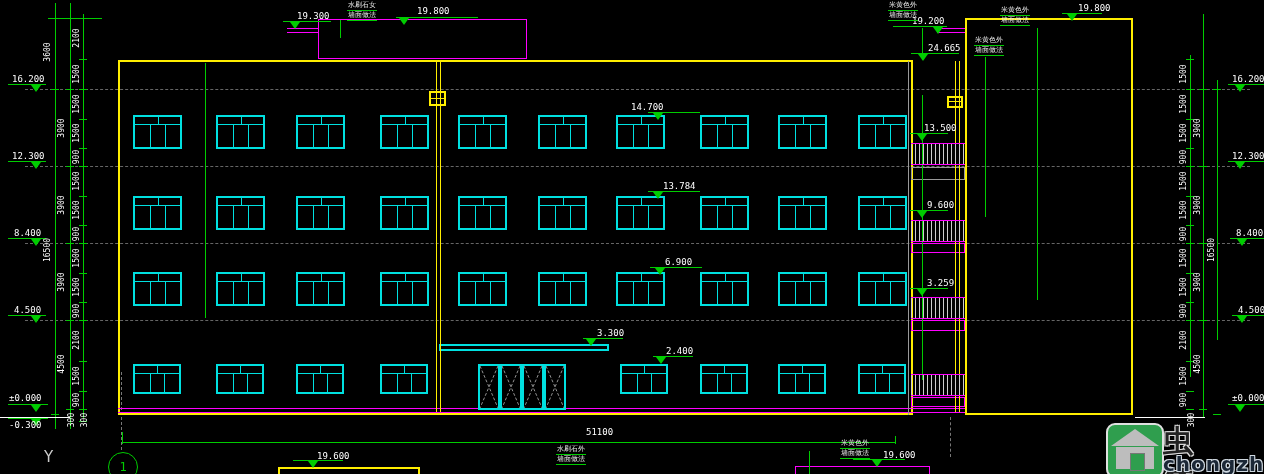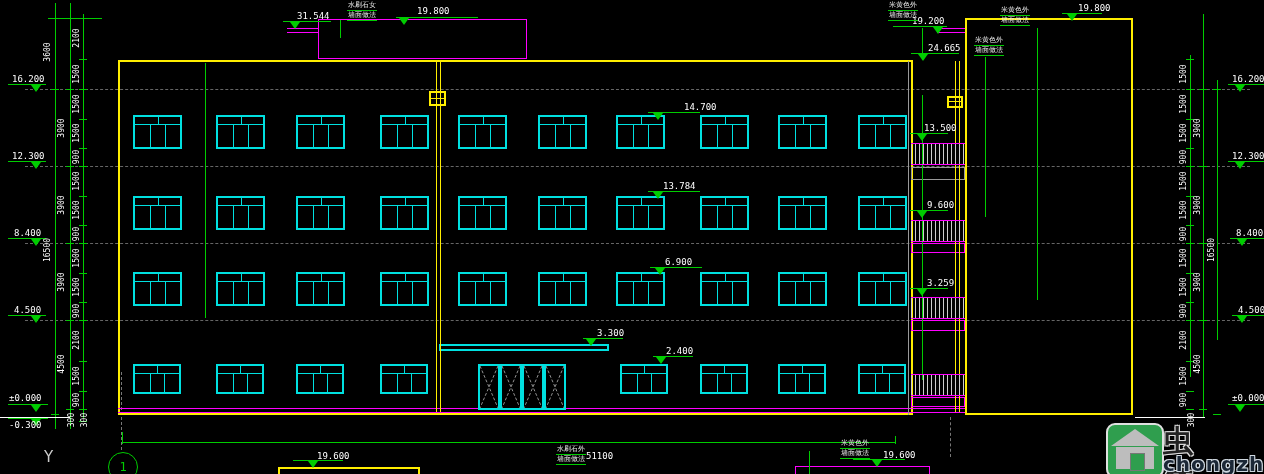--- a/index.html
+++ b/index.html
@@ -5,21 +5,21 @@
   html,body{margin:0;padding:0;background:#000;}
   #stage{position:relative;width:1264px;height:474px;background:#000;overflow:hidden;
          font-family:"DejaVu Sans",sans-serif;}
   .abs{position:absolute;}
   .num{font:9px "DejaVu Sans Mono",monospace;color:#fff;white-space:nowrap;}
   .vnum{font:8px "DejaVu Sans Mono",monospace;color:#fff;white-space:nowrap;
         width:40px;height:12px;text-align:center;transform:rotate(-90deg);}
   .note{font:7px "DejaVu Sans",sans-serif;color:#eee;text-align:center;line-height:9px;white-space:nowrap;}
   .note span{display:block;border-bottom:1px solid #0c0;padding:0 1px;}
   .ylabel{left:44px;top:448px;color:#ccc;font:15px "DejaVu Sans",sans-serif;}
-  .dimtotal{left:586px;top:427px;font:9px "DejaVu Sans Mono",monospace;color:#fff;margin-top:24px;}
+  .dimtotal{left:586px;top:427px;font:9px "DejaVu Sans Mono",monospace;color:#fff;}
   .bubble{border:1px solid #0c0;border-radius:50%;color:#0c0;
           font:12px "DejaVu Sans Mono",monospace;display:flex;align-items:center;justify-content:center;}
   .watermark{left:0;top:0;z-index:10;}
   .wm-logo{left:1106px;top:423px;width:54px;height:51px;background:#2f9e4e;
            border:2px solid #e0e0e0;border-radius:9px;}
   .wm-roof{position:absolute;left:3px;top:4px;width:0;height:0;
            border-left:24px solid transparent;border-right:24px solid transparent;
            border-bottom:17px solid #bdbdbd;}
   .wm-body{position:absolute;left:8px;top:22px;width:38px;height:22px;background:#bdbdbd;}
   .wm-door{position:absolute;left:22px;top:28px;width:13px;height:16px;background:#2f9e4e;border:1px solid #777;}
@@ -407,21 +407,21 @@
     <div class="abs" style="left: 1237px; top: 239px; width: 0px; height: 0px; border-left: 5px solid transparent; border-right: 5px solid transparent; border-top: 7px solid rgb(0, 204, 0);"></div>
     <div class="abs num" style="left: 1236px; top: 228px;">8.400</div>
     <div class="abs" style="left: 1232px; top: 315px; width: 32px; height: 1px; background: rgb(0, 204, 0);"></div>
     <div class="abs" style="left: 1237px; top: 316px; width: 0px; height: 0px; border-left: 5px solid transparent; border-right: 5px solid transparent; border-top: 7px solid rgb(0, 204, 0);"></div>
     <div class="abs num" style="left: 1238px; top: 305px;">4.500</div>
     <div class="abs" style="left: 1228px; top: 404px; width: 36px; height: 1px; background: rgb(0, 204, 0);"></div>
     <div class="abs" style="left: 1235px; top: 405px; width: 0px; height: 0px; border-left: 5px solid transparent; border-right: 5px solid transparent; border-top: 7px solid rgb(0, 204, 0);"></div>
     <div class="abs num" style="left: 1232px; top: 393px;">±0.000</div>
     <div class="abs" style="left: 648px; top: 112px; width: 52px; height: 1px; background: rgb(0, 204, 0);"></div>
     <div class="abs" style="left: 653px; top: 113px; width: 0px; height: 0px; border-left: 5px solid transparent; border-right: 5px solid transparent; border-top: 7px solid rgb(0, 204, 0);"></div>
-    <div class="abs num" style="left: 684px; top: 102px;">14.700</div>
+    <div class="abs num" style="left: 631px; top: 102px;">14.700</div>
     <div class="abs" style="left: 648px; top: 191px; width: 52px; height: 1px; background: rgb(0, 204, 0);"></div>
     <div class="abs" style="left: 653px; top: 192px; width: 0px; height: 0px; border-left: 5px solid transparent; border-right: 5px solid transparent; border-top: 7px solid rgb(0, 204, 0);"></div>
     <div class="abs num" style="left: 663px; top: 181px;">13.784</div>
     <div class="abs" style="left: 650px; top: 267px; width: 52px; height: 1px; background: rgb(0, 204, 0);"></div>
     <div class="abs" style="left: 655px; top: 268px; width: 0px; height: 0px; border-left: 5px solid transparent; border-right: 5px solid transparent; border-top: 7px solid rgb(0, 204, 0);"></div>
     <div class="abs num" style="left: 665px; top: 257px;">6.900</div>
     <div class="abs" style="left: 583px; top: 338px; width: 40px; height: 1px; background: rgb(0, 204, 0);"></div>
     <div class="abs" style="left: 586px; top: 339px; width: 0px; height: 0px; border-left: 5px solid transparent; border-right: 5px solid transparent; border-top: 7px solid rgb(0, 204, 0);"></div>
     <div class="abs num" style="left: 597px; top: 328px;">3.300</div>
     <div class="abs" style="left: 653px; top: 356px; width: 40px; height: 1px; background: rgb(0, 204, 0);"></div>
@@ -431,21 +431,21 @@
     <div class="abs" style="left: 917px; top: 134px; width: 0px; height: 0px; border-left: 5px solid transparent; border-right: 5px solid transparent; border-top: 7px solid rgb(0, 204, 0);"></div>
     <div class="abs num" style="left: 924px; top: 123px;">13.500</div>
     <div class="abs" style="left: 910px; top: 210px; width: 38px; height: 1px; background: rgb(0, 204, 0);"></div>
     <div class="abs" style="left: 917px; top: 211px; width: 0px; height: 0px; border-left: 5px solid transparent; border-right: 5px solid transparent; border-top: 7px solid rgb(0, 204, 0);"></div>
     <div class="abs num" style="left: 927px; top: 200px;">9.600</div>
     <div class="abs" style="left: 910px; top: 288px; width: 38px; height: 1px; background: rgb(0, 204, 0);"></div>
     <div class="abs" style="left: 917px; top: 289px; width: 0px; height: 0px; border-left: 5px solid transparent; border-right: 5px solid transparent; border-top: 7px solid rgb(0, 204, 0);"></div>
     <div class="abs num" style="left: 927px; top: 278px;">3.259</div>
     <div class="abs" style="left: 283px; top: 21px; width: 48px; height: 1px; background: rgb(0, 204, 0);"></div>
     <div class="abs" style="left: 290px; top: 22px; width: 0px; height: 0px; border-left: 5px solid transparent; border-right: 5px solid transparent; border-top: 7px solid rgb(0, 204, 0);"></div>
-    <div class="abs num" style="left: 297px; top: 11px;">31.544</div>
+    <div class="abs num" style="left: 297px; top: 11px;">19.300</div>
     <div class="abs" style="left: 396px; top: 17px; width: 82px; height: 1px; background: rgb(0, 204, 0);"></div>
     <div class="abs" style="left: 399px; top: 18px; width: 0px; height: 0px; border-left: 5px solid transparent; border-right: 5px solid transparent; border-top: 7px solid rgb(0, 204, 0);"></div>
     <div class="abs num" style="left: 417px; top: 6px;">19.800</div>
     <div class="abs" style="left: 893px; top: 26px; width: 54px; height: 1px; background: rgb(0, 204, 0);"></div>
     <div class="abs" style="left: 933px; top: 27px; width: 0px; height: 0px; border-left: 5px solid transparent; border-right: 5px solid transparent; border-top: 7px solid rgb(0, 204, 0);"></div>
     <div class="abs num" style="left: 912px; top: 16px;">19.200</div>
     <div class="abs" style="left: 911px; top: 53px; width: 48px; height: 1px; background: rgb(0, 204, 0);"></div>
     <div class="abs" style="left: 918px; top: 54px; width: 0px; height: 0px; border-left: 5px solid transparent; border-right: 5px solid transparent; border-top: 7px solid rgb(0, 204, 0);"></div>
     <div class="abs num" style="left: 928px; top: 43px;">24.665</div>
     <div class="abs" style="left: 1062px; top: 13px; width: 40px; height: 1px; background: rgb(0, 204, 0);"></div>

